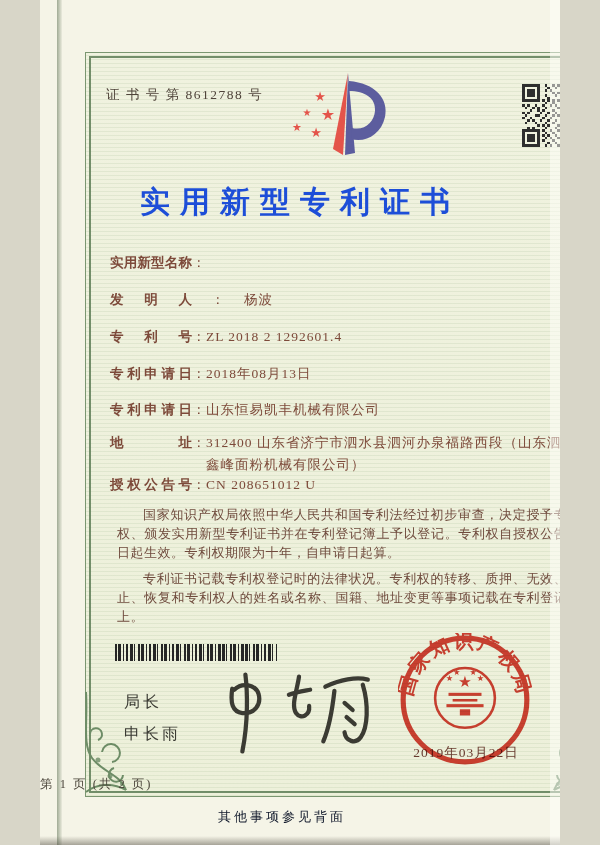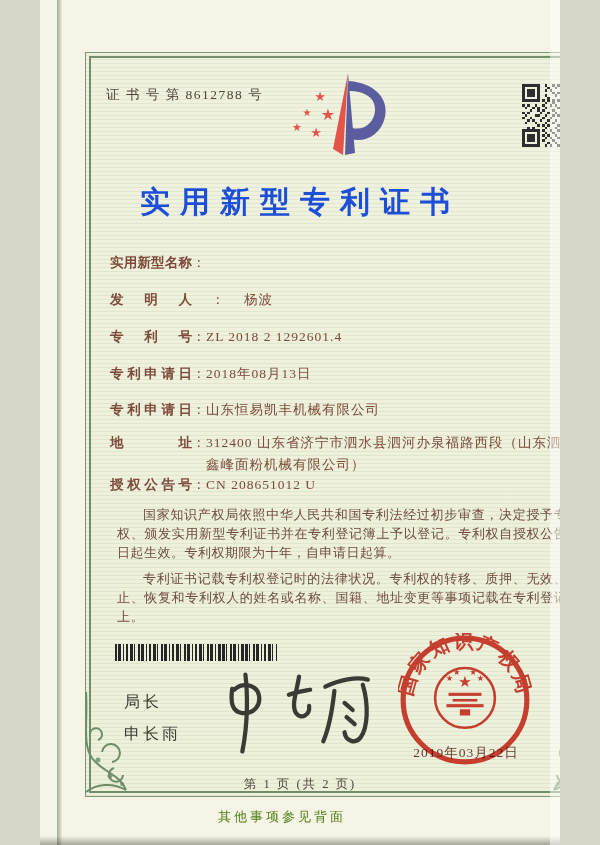--- a/index.html
+++ b/index.html
@@ -61,24 +61,24 @@
 
   .seal-date{position:absolute;left:356px;top:744px;width:140px;text-align:center;
     font-size:13.5px;color:#693c30;letter-spacing:1px;}
   .seal{position:absolute;left:358px;top:633px;width:134px;height:134px;
     mix-blend-mode:multiply;opacity:.95;}
 
   .flourish{position:absolute;width:82px;height:104px;}
   .fl-left{left:36px;top:690px;}
   .fl-right{left:482px;top:690px;transform:scaleX(-1);}
 
-  .page-info{position:absolute;left:0;right:0;top:776px;text-align:center;
+  .page-info{position:absolute;left:0;right:0;top:776px;
     font-size:12.5px;color:#4c463c;letter-spacing:2px;}
   .back-note{position:absolute;left:0;right:36px;top:808px;text-align:center;
-    font-size:13px;color:#4d7c0f;letter-spacing:3px;}
+    font-size:13px;color:#0f172a;letter-spacing:3px;}
 </style>
 </head>
 <body>
 
 <div class="page">
 
   <div class="frame"></div>
   <div class="spine"></div>
 
   <div class="cert-no">证 书 号 第 8612788 号</div>

